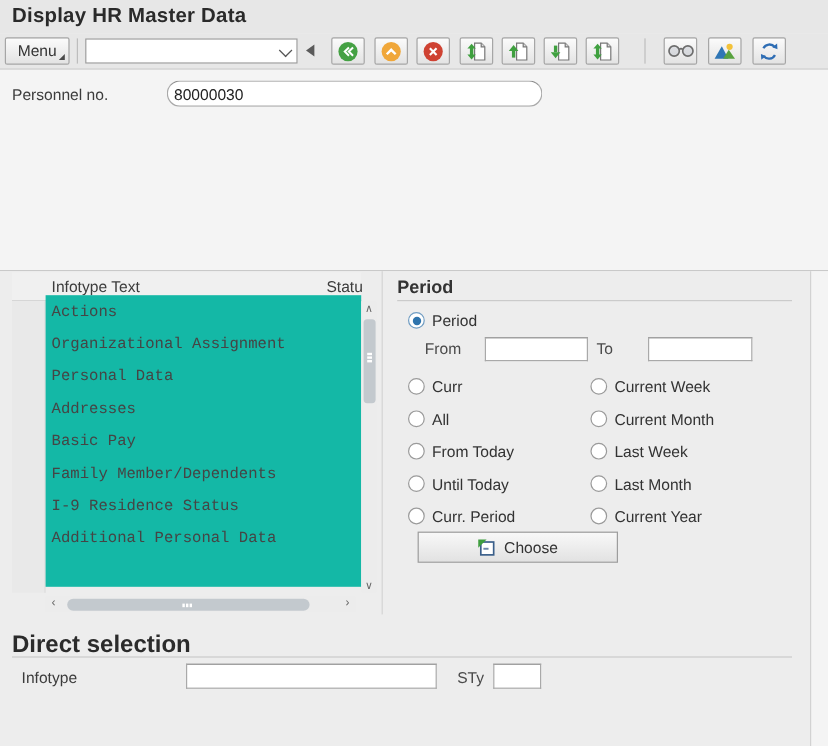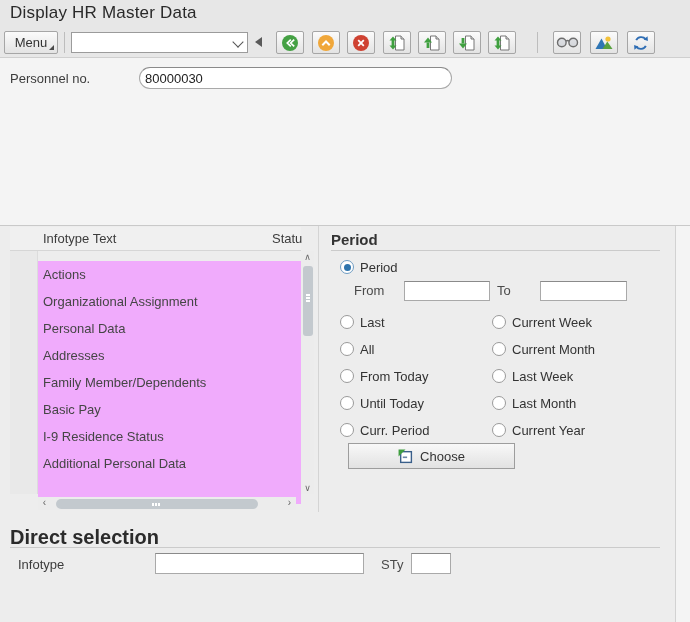--- a/index.html
+++ b/index.html
@@ -1,21 +1,21 @@
 <!DOCTYPE html>
 <html><head>
 <meta charset="utf-8">
 <style>
   html,body{margin:0;padding:0;}
   body{font-family:"Liberation Sans","DejaVu Sans",sans-serif;background:#f4f4f4;}
   #screen{position:relative;width:690px;height:622px;background:#f4f4f4;overflow:hidden;}
 
   
   .titlebar{position:absolute;left:0;top:0;width:690px;height:28px;background:#e7e7e7;}
-  .page-title{position:absolute;left:10px;top:3px;font-size:17px;font-weight:normal;color:#2a2a2a;letter-spacing:.2px;}
+  .page-title{position:absolute;left:10px;top:3px;font-size:17px;font-weight:bold;color:#2a2a2a;letter-spacing:.2px;}
   .toolbar{position:absolute;left:0;top:28px;width:690px;height:29px;background:#e7e7e7;border-bottom:1px solid #cfcfcf;}
   .tb-btn{position:absolute;top:3px;height:23px;box-sizing:border-box;background:linear-gradient(#fbfbfb,#e3e3e3);border:1px solid #a6a6a6;border-radius:2px;display:flex;align-items:center;justify-content:center;}
   .menu-btn{left:4px;width:54px;font-size:13px;color:#333;}
   .menu-btn .corner{position:absolute;right:3px;bottom:3px;width:0;height:0;border-left:5px solid transparent;border-bottom:5px solid #4a4a4a;}
   .tb-sep{position:absolute;top:4px;width:1px;height:21px;background:#bdbdbd;}
   .combo{position:absolute;left:71px;top:4px;width:177px;height:21px;box-sizing:border-box;background:#fff;border:1px solid #9b9b9b;}
   .combo input{position:absolute;left:0;top:0;width:155px;height:19px;border:none;outline:none;font-size:13px;padding:0 4px;background:transparent;}
   .combo .chev{position:absolute;right:5px;top:5px;width:7px;height:7px;border-right:1.6px solid #555;border-bottom:1.6px solid #555;transform:rotate(45deg);}
   .collapse-arrow{position:absolute;left:255px;top:9px;width:0;height:0;border-top:5px solid transparent;border-bottom:5px solid transparent;border-right:7px solid #5a5a5a;}
   .icon-btn{width:28px;}
@@ -36,21 +36,21 @@
   
   .content-bg{position:absolute;left:0;top:226px;width:675px;height:396px;background:#ededed;}
   .right-strip{position:absolute;left:675px;top:226px;width:15px;height:396px;background:#f4f4f4;border-left:1px solid #d2d2d2;box-sizing:border-box;}
   .splitter{position:absolute;left:318px;top:226px;width:0;height:286px;border-left:1px solid #d4d4d4;}
 
   
   .list-header{position:absolute;left:10px;top:227px;width:291px;height:24px;background:#f0f0f0;border-bottom:1px solid #d6d6d6;box-sizing:border-box;}
   .list-header .col1{position:absolute;left:33px;top:4px;font-size:13px;color:#3c3c3c;}
   .list-header .col2{position:absolute;left:262px;top:4px;font-size:13px;color:#3c3c3c;}
   .selector-col{position:absolute;left:10px;top:251px;width:28px;height:243px;background:#e9e9e9;border-right:1px solid #dcdcdc;box-sizing:border-box;}
-  .list-body{position:absolute;left:38px;top:261px;width:263px;height:243px;background:#f0abfc;}
+  .list-body{position:absolute;left:38px;top:246px;width:263px;height:243px;background:#14b8a6;font-family:Liberation Mono, monospace;}
   .list-row{height:27px;line-height:27px;font-size:13px;color:#454545;padding-left:5px;white-space:nowrap;overflow:hidden;}
   .vscroll{position:absolute;left:301px;top:251px;width:13px;height:243px;background:#ececec;}
   .vscroll .arr{position:absolute;left:0;width:13px;height:12px;font-size:9px;color:#666;text-align:center;line-height:12px;}
   .vscroll .thumb{position:absolute;left:1.5px;top:15px;width:10px;height:70px;background:#c3c9ce;border-radius:3px;}
   .vthumb-grip{position:absolute;left:3px;top:31px;width:4px;height:1.5px;background:#fff;box-shadow:0 3px 0 #fff,0 -3px 0 #fff;}
   .hscroll{position:absolute;left:38px;top:497px;width:258px;height:13px;background:#ececec;}
   .hscroll .arr{position:absolute;top:0;width:13px;height:13px;font-size:10px;color:#666;text-align:center;line-height:12px;}
   .hscroll .thumb{position:absolute;left:18px;top:1.5px;width:202px;height:10px;background:#c3c9ce;border-radius:5px;}
   .hthumb-grip{position:absolute;left:99px;top:4px;width:1.5px;height:3px;background:#fff;box-shadow:3px 0 0 #fff,-3px 0 0 #fff;}
 
@@ -218,22 +218,22 @@
   <div class="list-header">
     <span class="col1">Infotype Text</span>
     <span class="col2">Statu</span>
   </div>
   <div class="selector-col"></div>
   <div class="list-body">
     <div class="list-row">Actions</div>
     <div class="list-row">Organizational Assignment</div>
     <div class="list-row">Personal Data</div>
     <div class="list-row">Addresses</div>
+    <div class="list-row">Basic Pay</div>
     <div class="list-row">Family Member/Dependents</div>
-    <div class="list-row">Basic Pay</div>
     <div class="list-row">I-9 Residence Status</div>
     <div class="list-row">Additional Personal Data</div>
   </div>
   <div class="vscroll">
     <div class="arr" style="top:0">∧</div>
     <div class="thumb">
         <span class="vthumb-grip"></span>
       </div>
     <div class="arr" style="bottom:0">∨</div>
   </div>
@@ -252,21 +252,21 @@
     <span class="radio selected" style="left:340px;top:260px"></span>
     <span class="radio-label" style="left:360px;top:260px">Period</span>
   </div>
   <div class="fld-label" style="left:354px;top:283px;color:#4a4a4a">From</div>
   <input class="txt-input" style="left: 404px; top: 281px; width: 86px; height: 20px;" value="">
   <div class="fld-label" style="left:497px;top:283px;color:#4a4a4a">To</div>
   <input class="txt-input" style="left: 540px; top: 281px; width: 87px; height: 20px;" value="">
 
   <div>
     <span class="radio" style="left:340px;top:315px"></span>
-    <span class="radio-label" style="left:360px;top:315px">Last</span>
+    <span class="radio-label" style="left:360px;top:315px">Curr</span>
   </div>
   <div>
     <span class="radio" style="left:340px;top:342px"></span>
     <span class="radio-label" style="left:360px;top:342px">All</span>
   </div>
   <div>
     <span class="radio" style="left:340px;top:369px"></span>
     <span class="radio-label" style="left:360px;top:369px">From Today</span>
   </div>
   <div>

